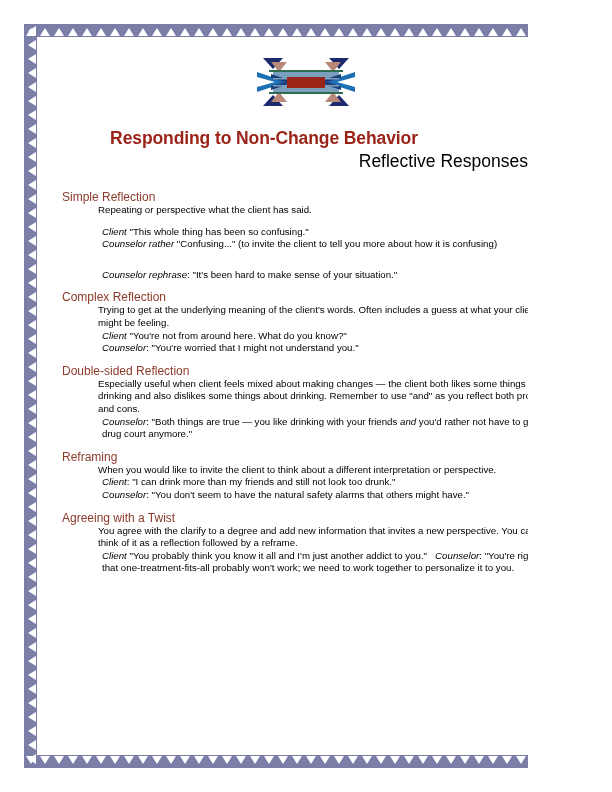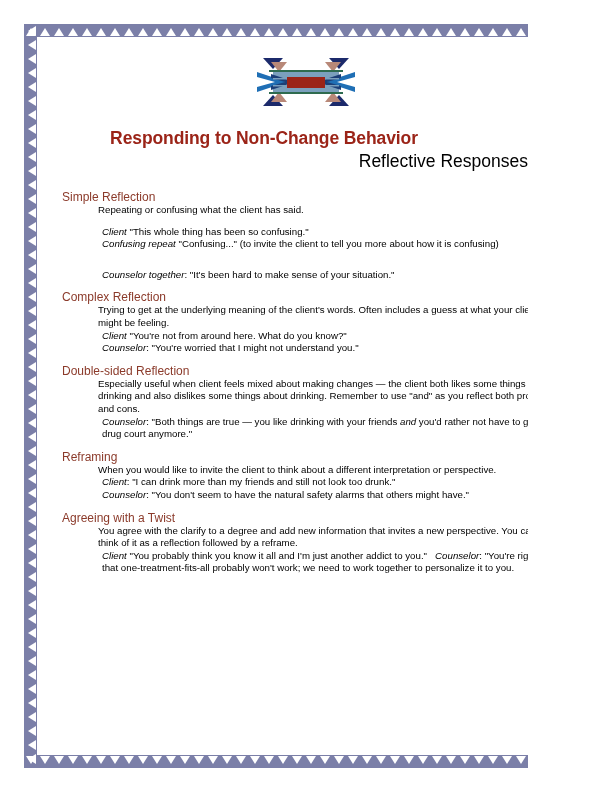--- a/index.html
+++ b/index.html
@@ -408,27 +408,27 @@
     </svg>
   </div>
 
   <div class="title-main">Responding to Non-Change Behavior</div>
   <div class="title-sub">Reflective Responses</div>
 
   <div class="content" id="content">
       <div class="sec">
         <div class="sec-head">Simple Reflection</div>
         <div class="sec-body">
-          <div class="ln">Repeating or confusing what the client has said.</div>
+          <div class="ln">Repeating or perspective what the client has said.</div>
           <div class="spacer-sm"></div>
           <div class="ln ind"><i class="role">Client</i><span> "This whole thing has been so confusing."</span></div>
-          <div class="ln ind"><i class="role">Confusing repeat</i><span> "Confusing..." (to invite the client to tell you more about how it is confusing)</span></div>
+          <div class="ln ind"><i class="role">Counselor rather</i><span> "Confusing..." (to invite the client to tell you more about how it is confusing)</span></div>
           <div class="spacer-sm"></div>
           <div class="spacer-sm"></div>
-          <div class="ln ind"><i class="role">Counselor together</i><span>: "It's been hard to make sense of your situation."</span></div>
+          <div class="ln ind"><i class="role">Counselor rephrase</i><span>: "It's been hard to make sense of your situation."</span></div>
         </div>
       </div>
       <div class="sec-gap"></div>
       <div class="sec">
         <div class="sec-head">Complex Reflection</div>
         <div class="sec-body">
           <div class="ln">Trying to get at the underlying meaning of the client's words. Often includes a guess at what your client might be feeling.</div>
           <div class="ln ind"><i class="role">Client</i><span> "You're not from around here. What do you know?"</span></div>
           <div class="ln ind"><i class="role">Counselor</i><span>: "You're worried that I might not understand you."</span></div>
         </div>

